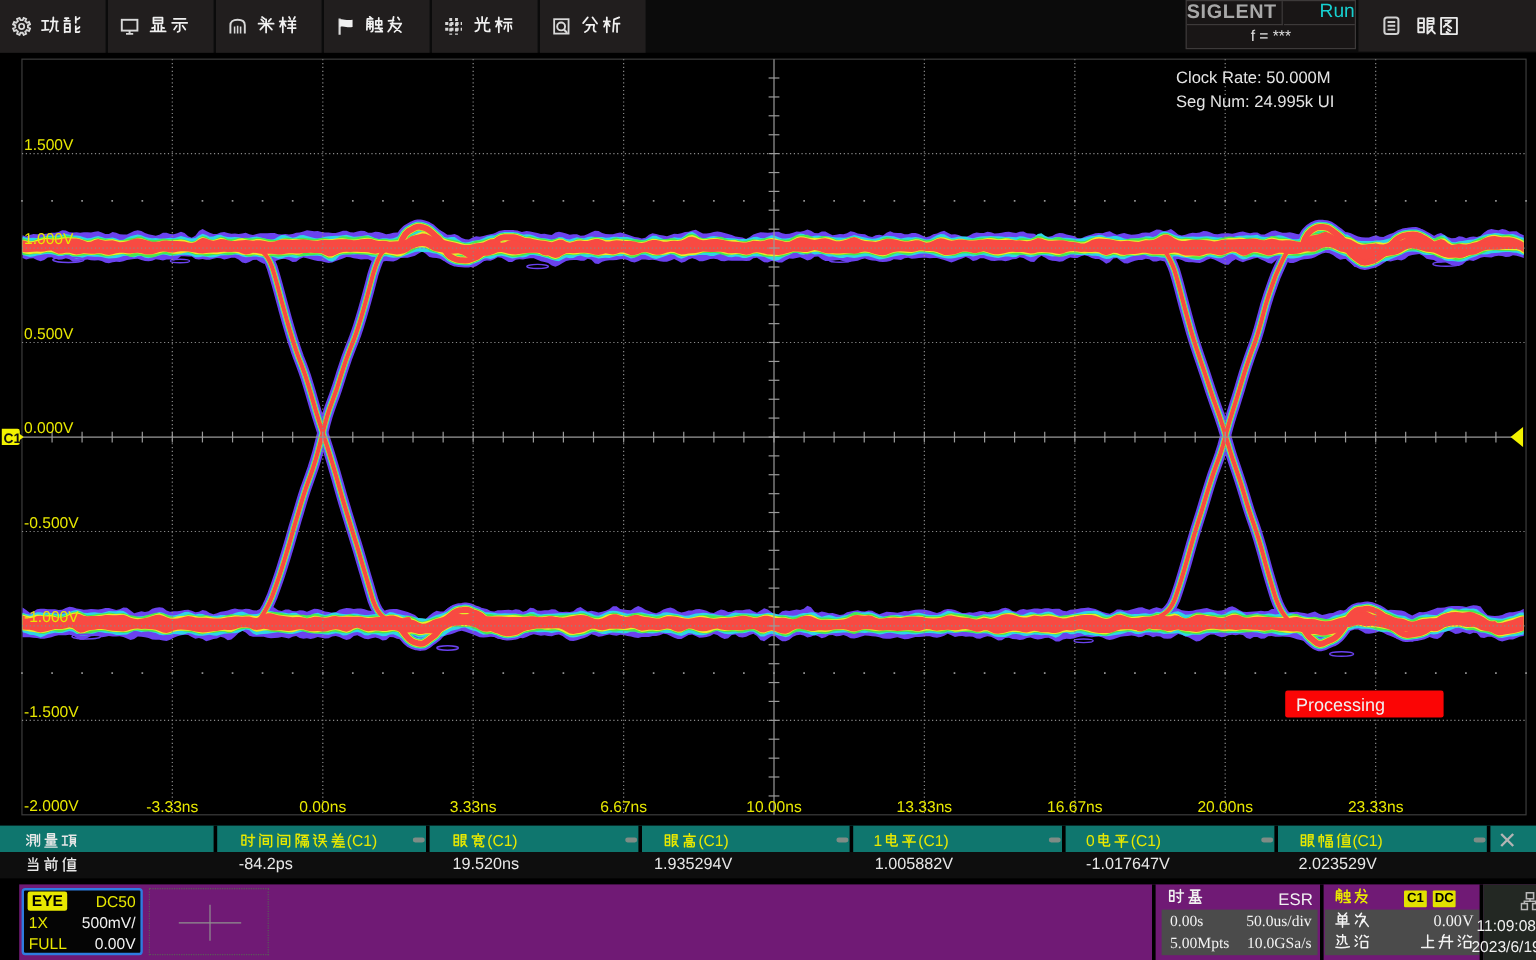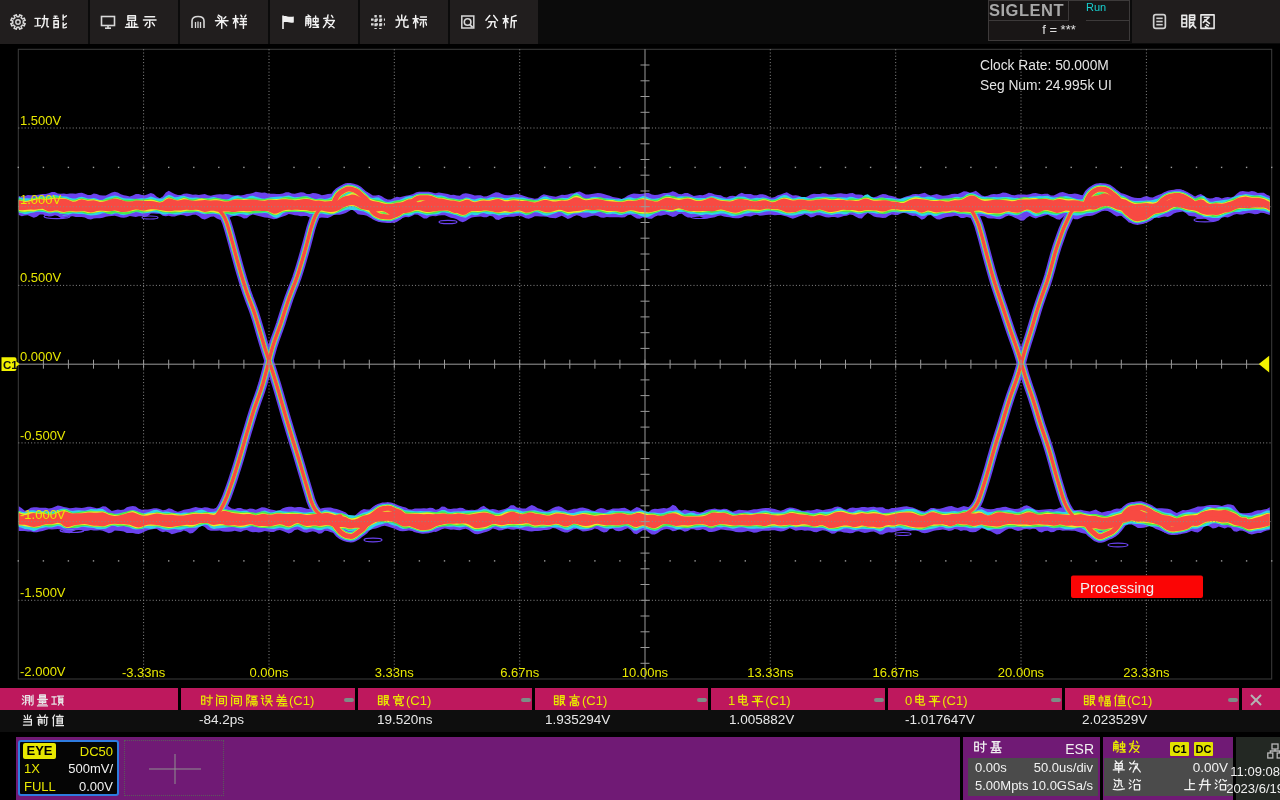--- a/index.html
+++ b/index.html
@@ -2,33 +2,33 @@
 <html><head><meta charset="utf-8">
 <style>
 * { margin:0; padding:0; box-sizing:border-box; }
 body { width:1280px; height:800px; background:#000; font-family:"Liberation Sans", sans-serif; position:relative; overflow:hidden; }
 .cj { display:inline-block; vertical-align:-0.13em; }
 #menubar { position:absolute; left:0; top:0; width:1280px; height:44px; background:#0b0b0b; }
 .mitem { position:absolute; top:0; width:88px; height:44px; background:#211e1e; color:#f0f0f0; display:flex; align-items:center; padding-left:10px; font-size:16px; }
 #sigpanel { position:absolute; left:988px; top:0; width:142px; height:41px; background:#191616; border:1px solid #3d3a3a; }
 #eyepanel { position:absolute; left:1132px; top:0; width:148px; height:43px; background:#201d1d; color:#e8e8e8; }
 #plot { position:absolute; left:0; top:44px; width:1280px; height:646px; background:#000; }
-#thdr { position:absolute; left:0; top:688px; width:1280px; height:22px; background:#be185d; font-size:13px;text-decoration:underline; }
+#thdr { position:absolute; left:0; top:688px; width:1280px; height:22px; background:#0f766e; font-size:13px;text-decoration:underline; }
 .hcell { position:absolute; top:5px; height:16px; white-space:nowrap; }
 #tval { position:absolute; left:0; top:710px; width:1280px; height:22px; background:#0e0e0e; color:#e8e8e8; font-size:13.5px;text-align:center; }
 .vcell { position:absolute; top:2px; white-space:nowrap; }
 #botbar { position:absolute; left:16px; top:737px; width:1280px; height:63px; background:#701a75; font-size:13.5px; }
 #chbox { position:absolute; left:2px; top:3px; width:101px; height:56px; border:2px solid #2e7ce0; border-radius:3px; background:#050505; font-size:13px; }
 .cy { position:absolute; color:#e8e800; }
 .cw { position:absolute; color:#f0f0f0; }
 #dotbox { position:absolute; left:108px; top:3px; width:100px; height:56px; border:1px dotted #5a5a5a; }
 .sep { position:absolute; top:0; width:3px; height:64px; background:#000; }
 #tbpanel { position:absolute; left:948px; top:0; width:136px; height:64px; }
 #trpanel { position:absolute; left:1087px; top:0; width:130px; height:64px; }
-.gblk { position:absolute; left:4px; width:130px; height:38px; background:#4b4b4b; color:#f2f2f2; font-size:13px; }
+.gblk { position:absolute; left:4px; width:130px; height:38px; background:#4b4b4b; color:#f2f2f2; font-size:13px;font-family:Liberation Serif, serif; }
 #trpanel .gblk { left:1px; width:129px; font-size:13.5px; }
 .chip { position:absolute; top:5px; width:19px; height:14px; background:#e2e200; color:#000; font-size:11px; font-weight:bold; text-align:center; line-height:14px; border-radius:1px; }
 #dtpanel { position:absolute; left:1220px; top:0; width:60px; height:63px; color:#f0f0f0; font-size:13px; white-space:nowrap; background:#232823; }
 </style></head>
 <body>
 <svg width="0" height="0" style="position:absolute">
     <symbol id="g0" viewBox="0 0 16 16">
       <path d="M8 1.5 L8 13.5 M8 6.8 L13.5 6.8 M2 13.7 L14 13.7" fill="none" stroke="currentColor" stroke-width="1.5" stroke-linecap="round"></path>
     </symbol>
     <symbol id="g1" viewBox="0 0 16 16">
@@ -504,21 +504,21 @@
         <line x1="10" y1="10.6" x2="12.6" y2="13.4" stroke-width="1.8"></line>
       </svg>
       <span class="mtxt"><svg class="cj" width="15.5" height="15.5" style="margin:0 1px">
           <use href="#g3"></use>
         </svg><svg class="cj" width="15.5" height="15.5" style="margin:0 1px">
           <use href="#g18"></use>
         </svg></span>
     </div>
   <div id="sigpanel">
     <div style="position:absolute;left:0;top:0;width:80px;height:20px;border-right:1px solid #3d3a3a;border-bottom:1px solid #3d3a3a;color:#a8a8a8;font-weight:bold;font-size:16.5px;letter-spacing:0.5px">SIGLENT</div>
-    <div style="position:absolute;left:97px;top:0;right:0;height:20px;border-bottom:1px solid #3d3a3a;color:#17d0d0;font-size:11px;text-align:left">Run</div>
+    <div style="position:absolute;left:81px;top:0;right:0;height:20px;border-bottom:1px solid #3d3a3a;color:#17d0d0;font-size:16px;text-align:right">Run</div>
     <div style="position:absolute;left:0;top:21px;width:100%;text-align:center;color:#e0e0e0;font-size:13px">f = ***</div>
   </div>
   <div id="eyepanel">
       <svg width="17" height="17" viewBox="0 0 16 16" style="position:absolute;left:19px;top:13px" stroke="#d0d0d0" fill="none">
         <rect x="2.5" y="1.5" width="11" height="13" rx="2" fill="none" stroke-width="1.6"></rect>
         <line x1="5" y1="5" x2="11" y2="5" stroke-width="1.5"></line>
         <line x1="5" y1="8" x2="11" y2="8" stroke-width="1.5"></line>
         <line x1="5" y1="11" x2="11" y2="11" stroke-width="1.5"></line>
       </svg>
       <span style="position:absolute;left:47px;top:13px"><svg class="cj" width="17" height="17" style="margin:0 1px">

